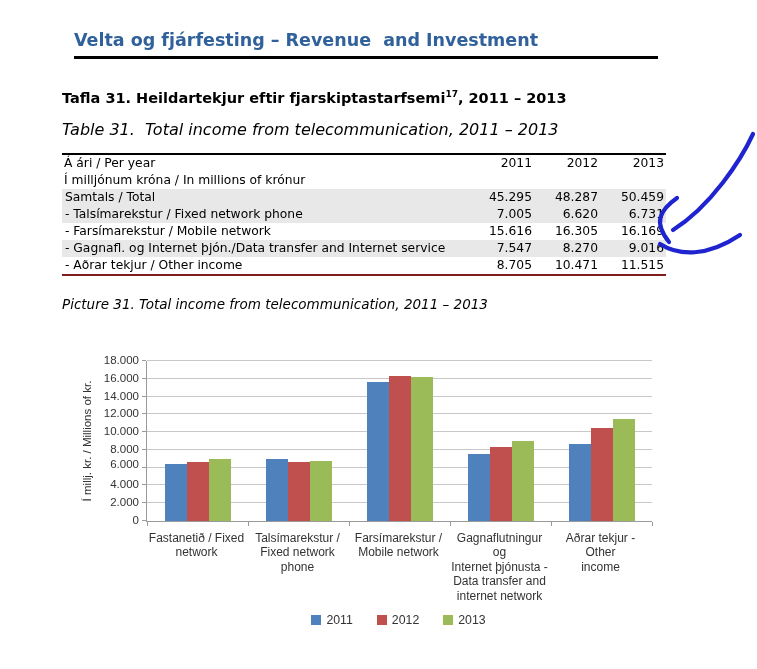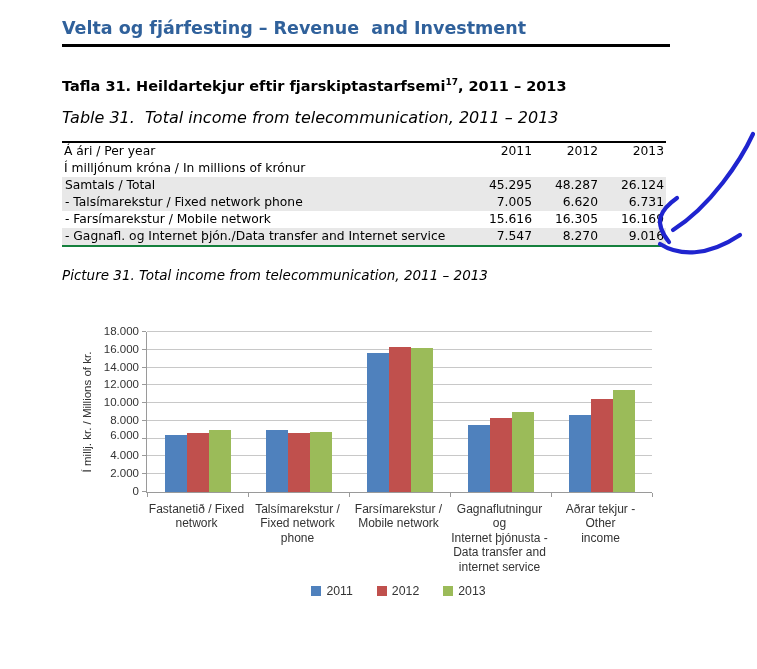--- a/index.html
+++ b/index.html
@@ -4,29 +4,29 @@
 <style>
   html,body{margin:0;padding:0;}
   body{
     width:757px;height:669px;background:#ffffff;position:relative;overflow:hidden;
     font-family:"DejaVu Sans","Liberation Sans",sans-serif;color:#000;
   }
   .page{position:absolute;left:62px;top:18px;width:608px;}
 
   .heading{
     font-size:17.5px;font-weight:bold;color:#30619B;line-height:1.2;
-    margin:0;padding-bottom:5px;border-bottom:3px solid #000;white-space:pre-wrap;
+    margin:12px;padding-bottom:5px;border-bottom:3px solid #000;white-space:pre-wrap;
   }
   .tbl-title{font-size:14.5px;font-weight:bold;margin:26px 0 0 0;line-height:18px;white-space:pre-wrap;}
   .tbl-subtitle{font-size:16px;font-style:italic;margin:14px 0 0 0;line-height:17px;white-space:pre-wrap;}
   sup{font-size:9px;}
 
   table.datatable{
     border-collapse:collapse;width:604px;margin-top:15px;
-    font-size:12.3px;border-top:2px solid #000;border-bottom:2px solid #15803d;
+    font-size:12.3px;border-top:2px solid #000;border-bottom:2px solid #7f1d1d;
   }
   table.datatable td,table.datatable th{
     padding:0 2px;line-height:17px;font-weight:normal;text-align:left;vertical-align:bottom;
   }
   table.datatable .num{text-align:right;width:62px;}
   table.datatable tr.shaded{background:#E8E8E8;}
   table.datatable td.rowlabel{padding-left:3px;}
 
   .chart-title{font-size:14.5px;font-weight:bold;margin:30px 0 0 0;line-height:18px;}
   .chart-subtitle{font-size:13.5px;font-style:italic;margin:20px 0 0 0;line-height:17px;}
@@ -78,39 +78,45 @@
           <th class="num">2012</th>
           <th class="num">2013</th>
         </tr>
       <tr>
         <td id="subheader-cell" colspan="4">Í milljónum króna / In millions of krónur</td>
       </tr>
     <tr class="shaded">
           <td class="rowlabel">Samtals / Total</td>
           <td class="num">45.295</td>
           <td class="num">48.287</td>
-          <td class="num">26.124</td>
+          <td class="num">50.459</td>
         </tr>
         <tr class="shaded">
           <td class="rowlabel">- Talsímarekstur / Fixed network phone</td>
           <td class="num">7.005</td>
           <td class="num">6.620</td>
           <td class="num">6.731</td>
         </tr>
         <tr class="">
           <td class="rowlabel">- Farsímarekstur / Mobile network</td>
           <td class="num">15.616</td>
           <td class="num">16.305</td>
           <td class="num">16.169</td>
         </tr>
         <tr class="shaded">
           <td class="rowlabel">- Gagnafl. og Internet þjón./Data transfer and Internet service</td>
           <td class="num">7.547</td>
           <td class="num">8.270</td>
           <td class="num">9.016</td>
+        </tr>
+        <tr class="">
+          <td class="rowlabel">- Aðrar tekjur / Other income</td>
+          <td class="num">8.705</td>
+          <td class="num">10.471</td>
+          <td class="num">11.515</td>
         </tr>
       </tbody>
   </table>
 
   <p class="chart-subtitle">Picture 31. Total income from telecommunication, 2011 – 2013</p>
 
   <div class="chart">
     <div class="chart-main">
       <div class="y-title">
           <span>Í millj. kr. / Millions of kr.</span>
@@ -186,21 +192,21 @@
             <div class="x-cat">Fastanetið / Fixed
 network</div>
             <div class="x-cat">Talsímarekstur /
 Fixed network
 phone</div>
             <div class="x-cat">Farsímarekstur /
 Mobile network</div>
             <div class="x-cat">Gagnaflutningur og
 Internet þjónusta -
 Data transfer and
-internet service</div>
+internet network</div>
             <div class="x-cat">Aðrar tekjur - Other
 income</div>
           </div>
       </div>
     </div>
     <div class="legend" id="legend">
         <div class="legend-item">
           <span class="legend-swatch" style="background: rgb(79, 129, 189);"></span>
           <span>2011</span>
         </div>

